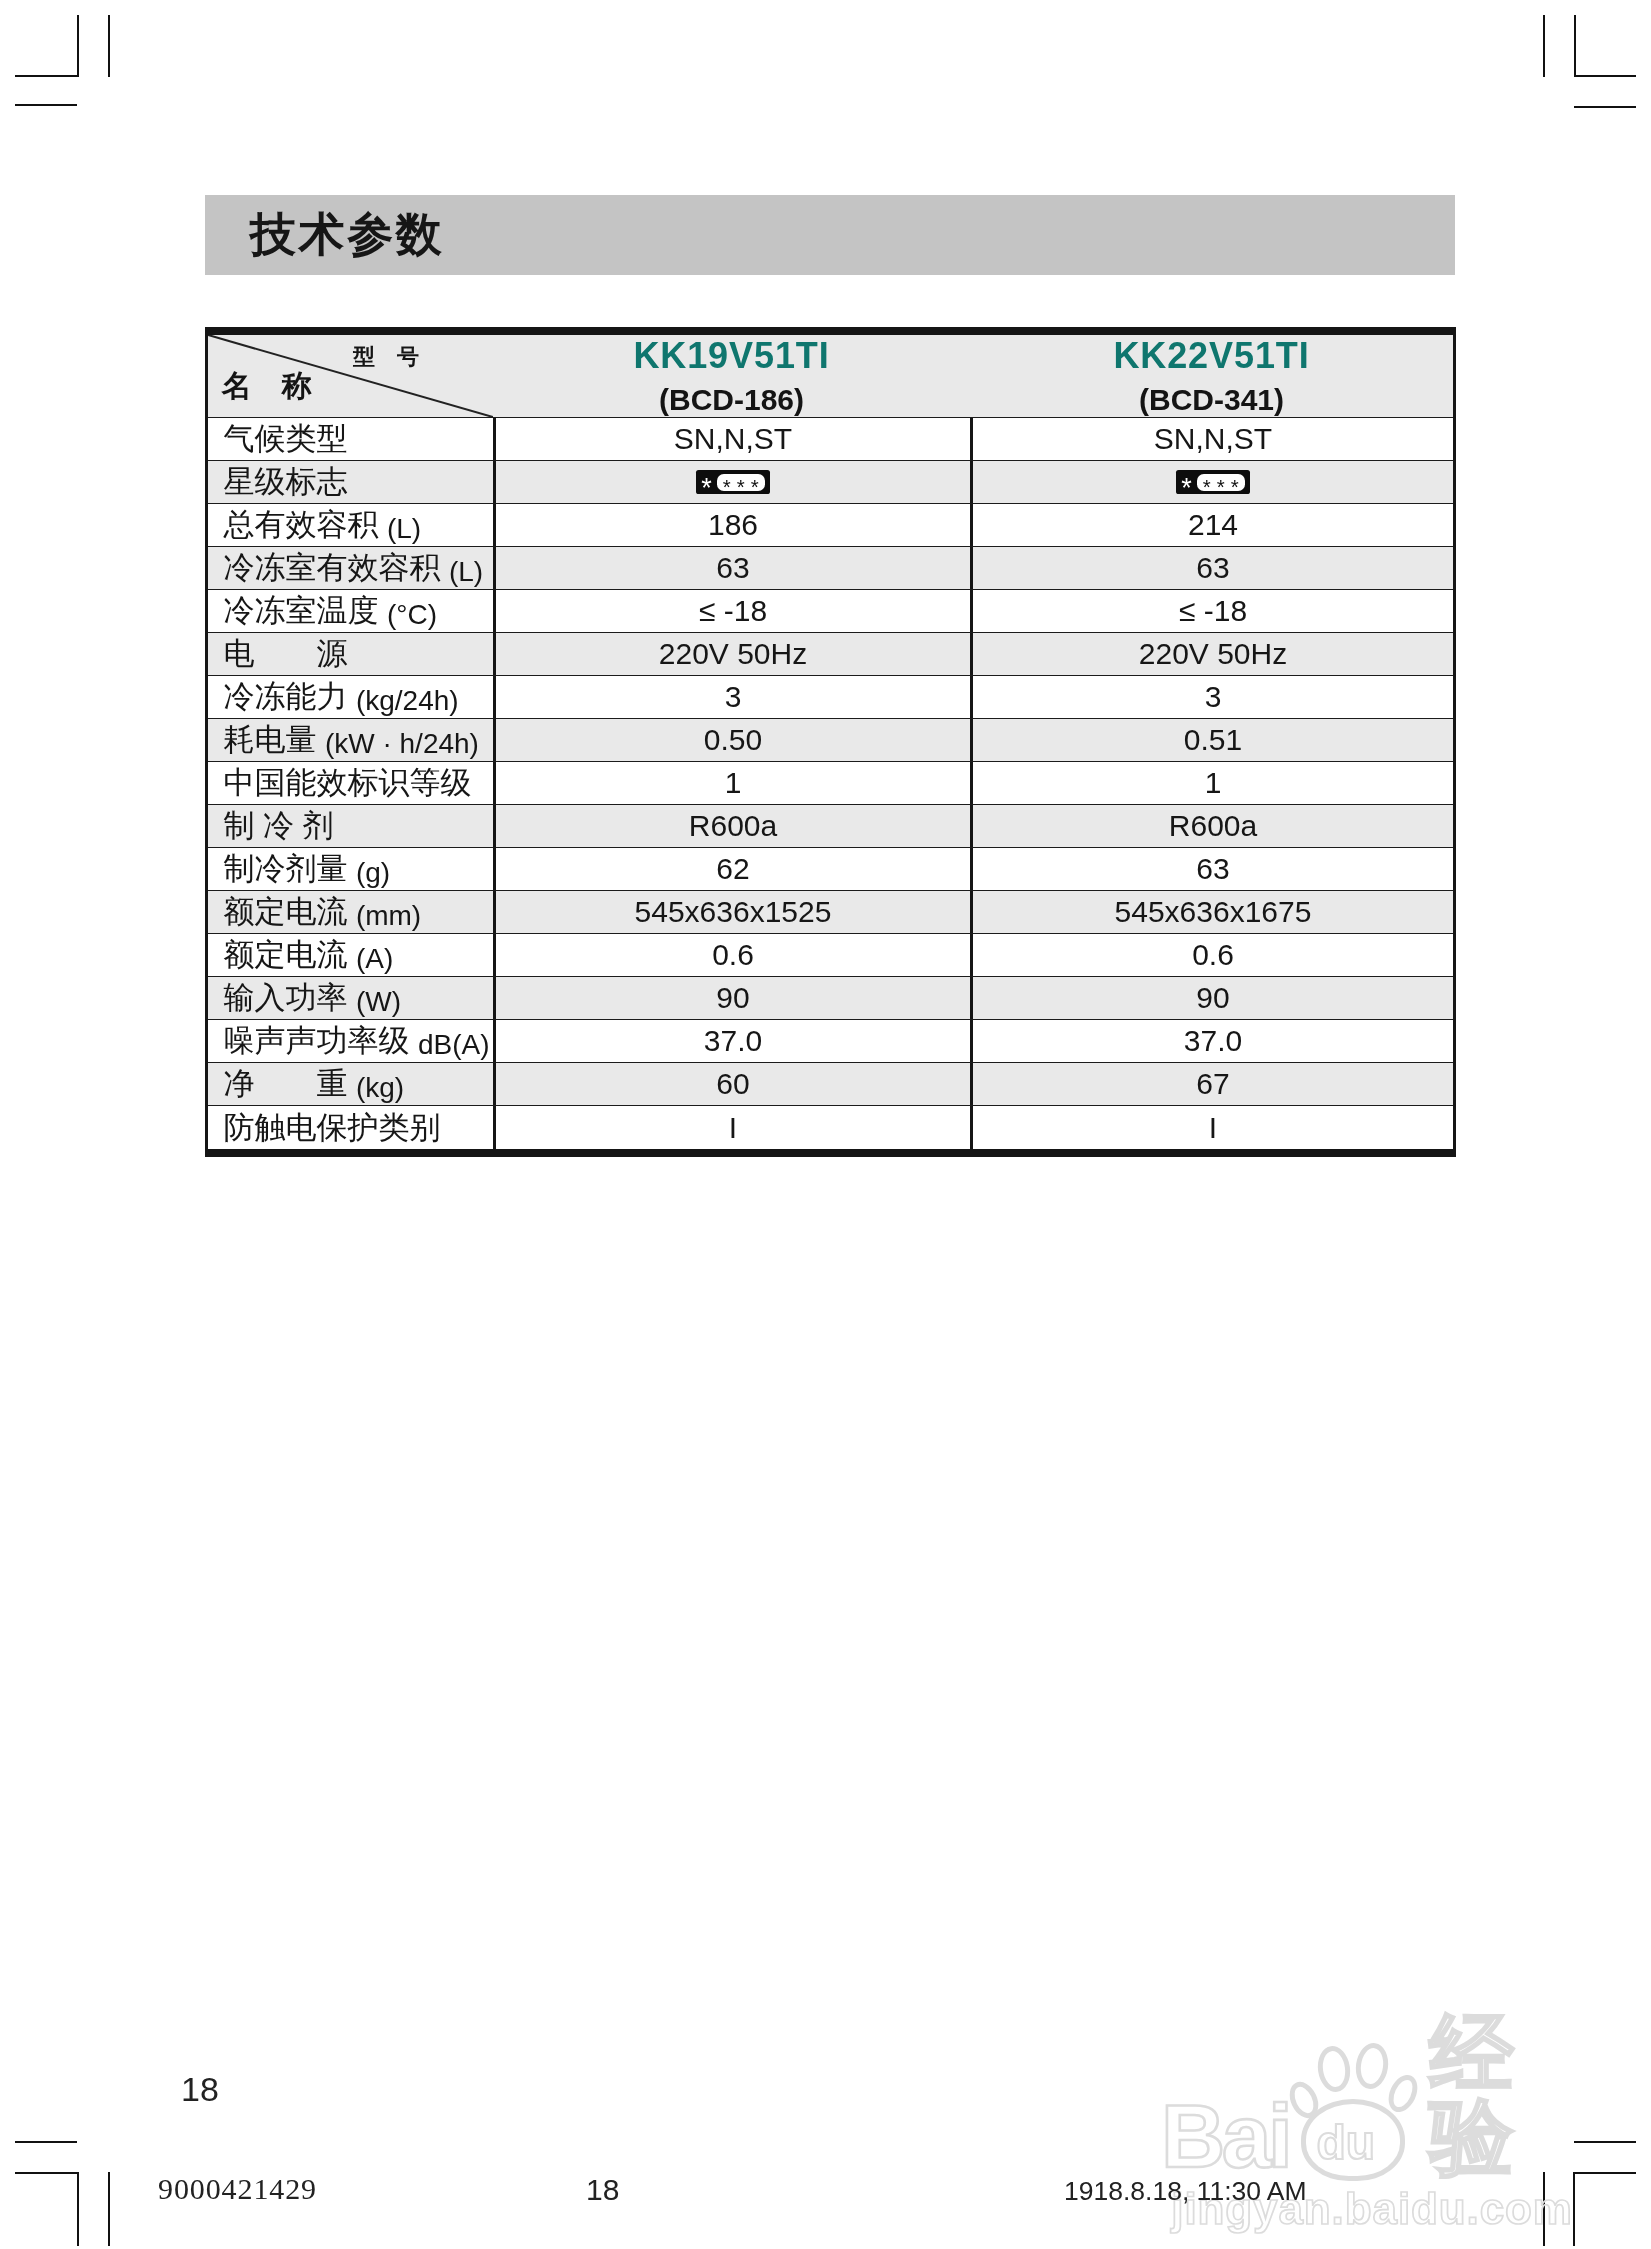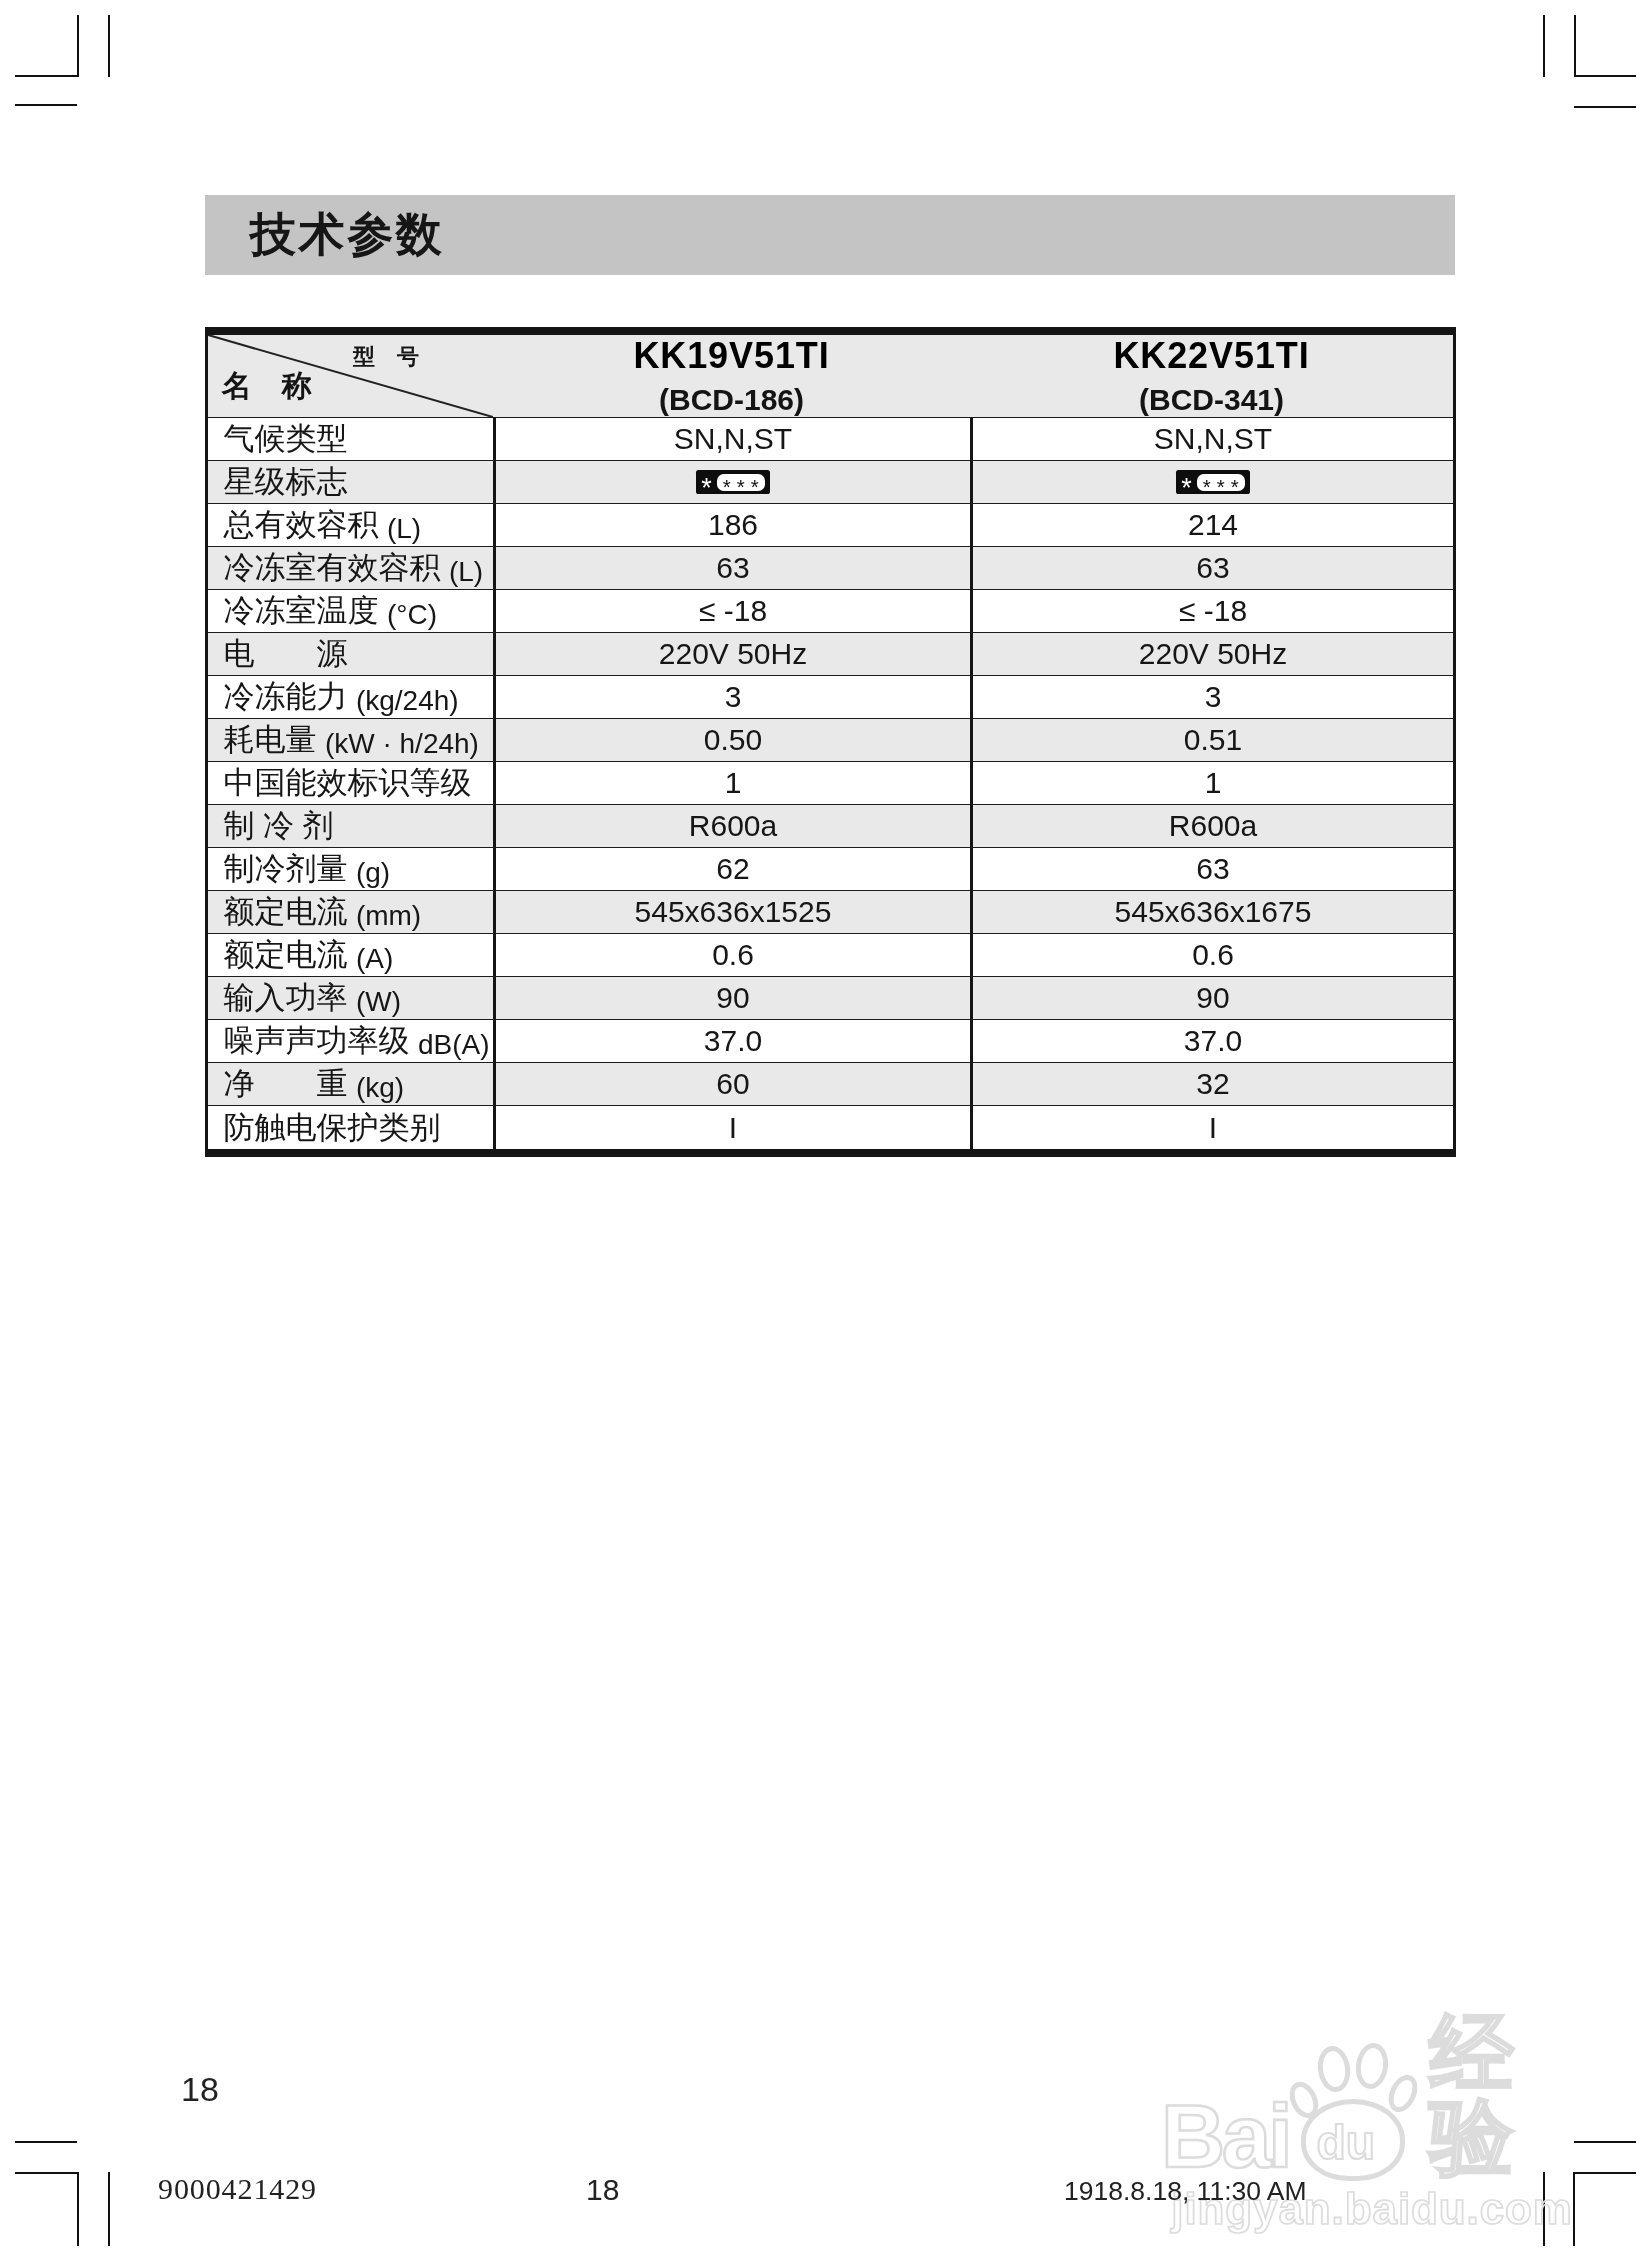--- a/index.html
+++ b/index.html
@@ -22,21 +22,21 @@
   
   .spec-table{
     position:absolute;left:205px;top:327px;width:1251px;box-sizing:border-box;
     border:3.4px solid #151515;border-top-width:8.5px;border-bottom-width:8.5px;background:#fff;
   }
   .thead{
     display:grid;grid-template-columns:285px 477px 1fr;height:83px;
     background:#e9e9e9;border-bottom:1.7px solid #1b1b1b;box-sizing:border-box;
   }
   .th{display:flex;flex-direction:column;align-items:center;justify-content:center;box-sizing:border-box;}
-  .th .model{font-size:36px;font-weight:bold;letter-spacing:0.9px;color:#000000;}
+  .th .model{font-size:36px;font-weight:bold;letter-spacing:0.9px;color:#0f766e;}
   .th .code{font-size:30px;font-weight:bold;margin-top:5.1px;color:#141414;}
   .corner{position:relative;box-sizing:border-box;}
   .corner .diag{position:absolute;left:0;top:0;width:100%;height:100%;}
   .corner-top{position:absolute;top:6.8px;left:145px;font-size:22px;font-weight:bold;color:#141414;}
   .corner-bottom{position:absolute;bottom:10px;left:13.7px;font-size:30px;font-weight:bold;color:#141414;}
   .tr{
     display:grid;grid-template-columns:285px 477px 1fr;height:43px;box-sizing:border-box;
     border-bottom:1.7px solid #1b1b1b;background:#ffffff;
   }
   .tr:last-child{border-bottom:none;}
@@ -286,21 +286,21 @@
     <div class="td val">37.0</div>
     <div class="td val">37.0</div>
   </div>
 
   <div class="tr shaded">
     <div class="td lbl">
         <span class="name">净　　重</span>
         <span class="unit">(kg)</span>
       </div>
     <div class="td val">60</div>
-    <div class="td val">32</div>
+    <div class="td val">67</div>
   </div>
 
   <div class="tr">
     <div class="td lbl">
         <span class="name">防触电保护类别</span>
       </div>
     <div class="td val">I</div>
     <div class="td val">I</div>
   </div>
 

